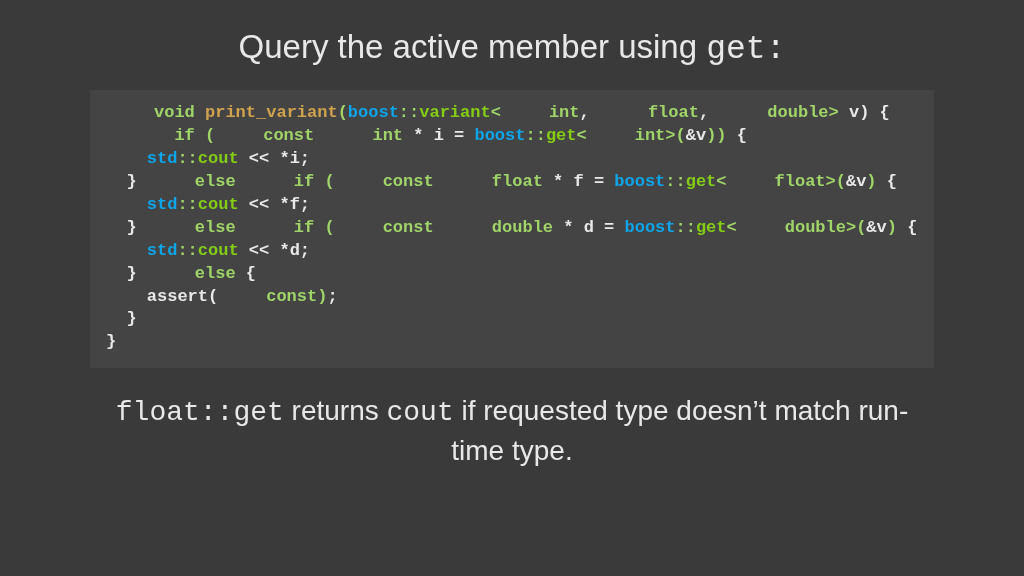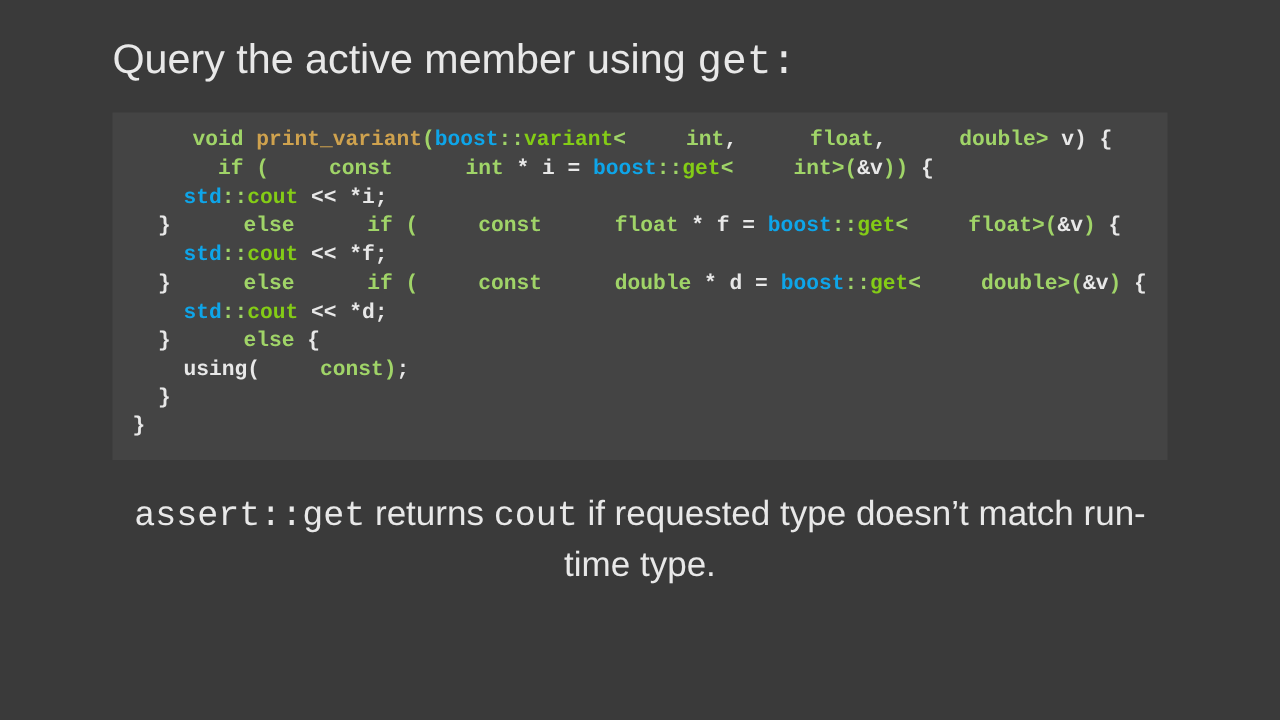--- a/index.html
+++ b/index.html
@@ -8,20 +8,21 @@
       height: 576px;
       background: #3a3a3a;
       font-family: Arial, Helvetica, sans-serif;
       color: #e8e8e8;
       overflow: hidden;
     }
     .slide { width: 100%; height: 100%; padding: 28px 90px 0 90px; }
     .title {
       font-size: 33px;
       font-weight: 400;
+      text-align: center;
       margin-bottom: 22px;
     }
     .title .mono-title {
       font-family: "Courier New", Courier, monospace;
     }
     .code-block {
       background: #444444;
       padding: 12px 16px 14px 16px;
       font-family: "Courier New", Courier, monospace;
       font-size: 17px;
@@ -58,19 +59,19 @@
   </h1>
 
   <div class="code-block" id="code-block"><span class="c-kw">void</span><span class="c-id"> </span><span class="c-fn">print_variant</span><span class="c-op">(</span><span class="c-ns">boost</span><span class="c-op">::</span><span class="c-call">variant</span><span class="c-op">&lt;</span><span class="c-kw">int</span><span class="c-opw">, </span><span class="c-kw">float</span><span class="c-opw">, </span><span class="c-kw">double</span><span class="c-op">&gt;</span><span class="c-id"> v) {</span>
 <span class="c-id">  </span><span class="c-kw">if</span><span class="c-id"> </span><span class="c-op">(</span><span class="c-kw">const</span><span class="c-id"> </span><span class="c-kw">int</span><span class="c-id"> </span><span class="c-opw">*</span><span class="c-id"> i </span><span class="c-opw">=</span><span class="c-id"> </span><span class="c-ns">boost</span><span class="c-op">::</span><span class="c-call">get</span><span class="c-op">&lt;</span><span class="c-kw">int</span><span class="c-op">&gt;(</span><span class="c-opw">&amp;</span><span class="c-id">v</span><span class="c-op">))</span><span class="c-id"> {</span>
 <span class="c-id">    </span><span class="c-ns">std</span><span class="c-op">::</span><span class="c-call">cout</span><span class="c-id"> </span><span class="c-opw">&lt;&lt;</span><span class="c-id"> </span><span class="c-opw">*</span><span class="c-id">i;</span>
 <span class="c-id">  } </span><span class="c-kw">else</span><span class="c-id"> </span><span class="c-kw">if</span><span class="c-id"> </span><span class="c-op">(</span><span class="c-kw">const</span><span class="c-id"> </span><span class="c-kw">float</span><span class="c-id"> </span><span class="c-opw">*</span><span class="c-id"> f </span><span class="c-opw">=</span><span class="c-id"> </span><span class="c-ns">boost</span><span class="c-op">::</span><span class="c-call">get</span><span class="c-op">&lt;</span><span class="c-kw">float</span><span class="c-op">&gt;(</span><span class="c-opw">&amp;</span><span class="c-id">v</span><span class="c-op">)</span><span class="c-id"> {</span>
 <span class="c-id">    </span><span class="c-ns">std</span><span class="c-op">::</span><span class="c-call">cout</span><span class="c-id"> </span><span class="c-opw">&lt;&lt;</span><span class="c-id"> </span><span class="c-opw">*</span><span class="c-id">f;</span>
 <span class="c-id">  } </span><span class="c-kw">else</span><span class="c-id"> </span><span class="c-kw">if</span><span class="c-id"> </span><span class="c-op">(</span><span class="c-kw">const</span><span class="c-id"> </span><span class="c-kw">double</span><span class="c-id"> </span><span class="c-opw">*</span><span class="c-id"> d </span><span class="c-opw">=</span><span class="c-id"> </span><span class="c-ns">boost</span><span class="c-op">::</span><span class="c-call">get</span><span class="c-op">&lt;</span><span class="c-kw">double</span><span class="c-op">&gt;(</span><span class="c-opw">&amp;</span><span class="c-id">v</span><span class="c-op">)</span><span class="c-id"> {</span>
 <span class="c-id">    </span><span class="c-ns">std</span><span class="c-op">::</span><span class="c-call">cout</span><span class="c-id"> </span><span class="c-opw">&lt;&lt;</span><span class="c-id"> </span><span class="c-opw">*</span><span class="c-id">d;</span>
 <span class="c-id">  } </span><span class="c-kw">else</span><span class="c-id"> {</span>
-<span class="c-id">    using(</span><span class="c-kw">const</span><span class="c-op">)</span><span class="c-id">;</span>
+<span class="c-id">    assert(</span><span class="c-kw">const</span><span class="c-op">)</span><span class="c-id">;</span>
 <span class="c-id">  }</span>
 <span class="c-id">}</span></div>
 
-  <p class="caption" id="caption"><span class="mono-cap">assert::get</span><span> returns </span><span class="mono-cap">cout</span><span> if requested type doesn’t match run-time type.</span></p>
+  <p class="caption" id="caption"><span class="mono-cap">float::get</span><span> returns </span><span class="mono-cap">cout</span><span> if requested type doesn’t match run-time type.</span></p>
 
 </div>
 
 </body></html>

